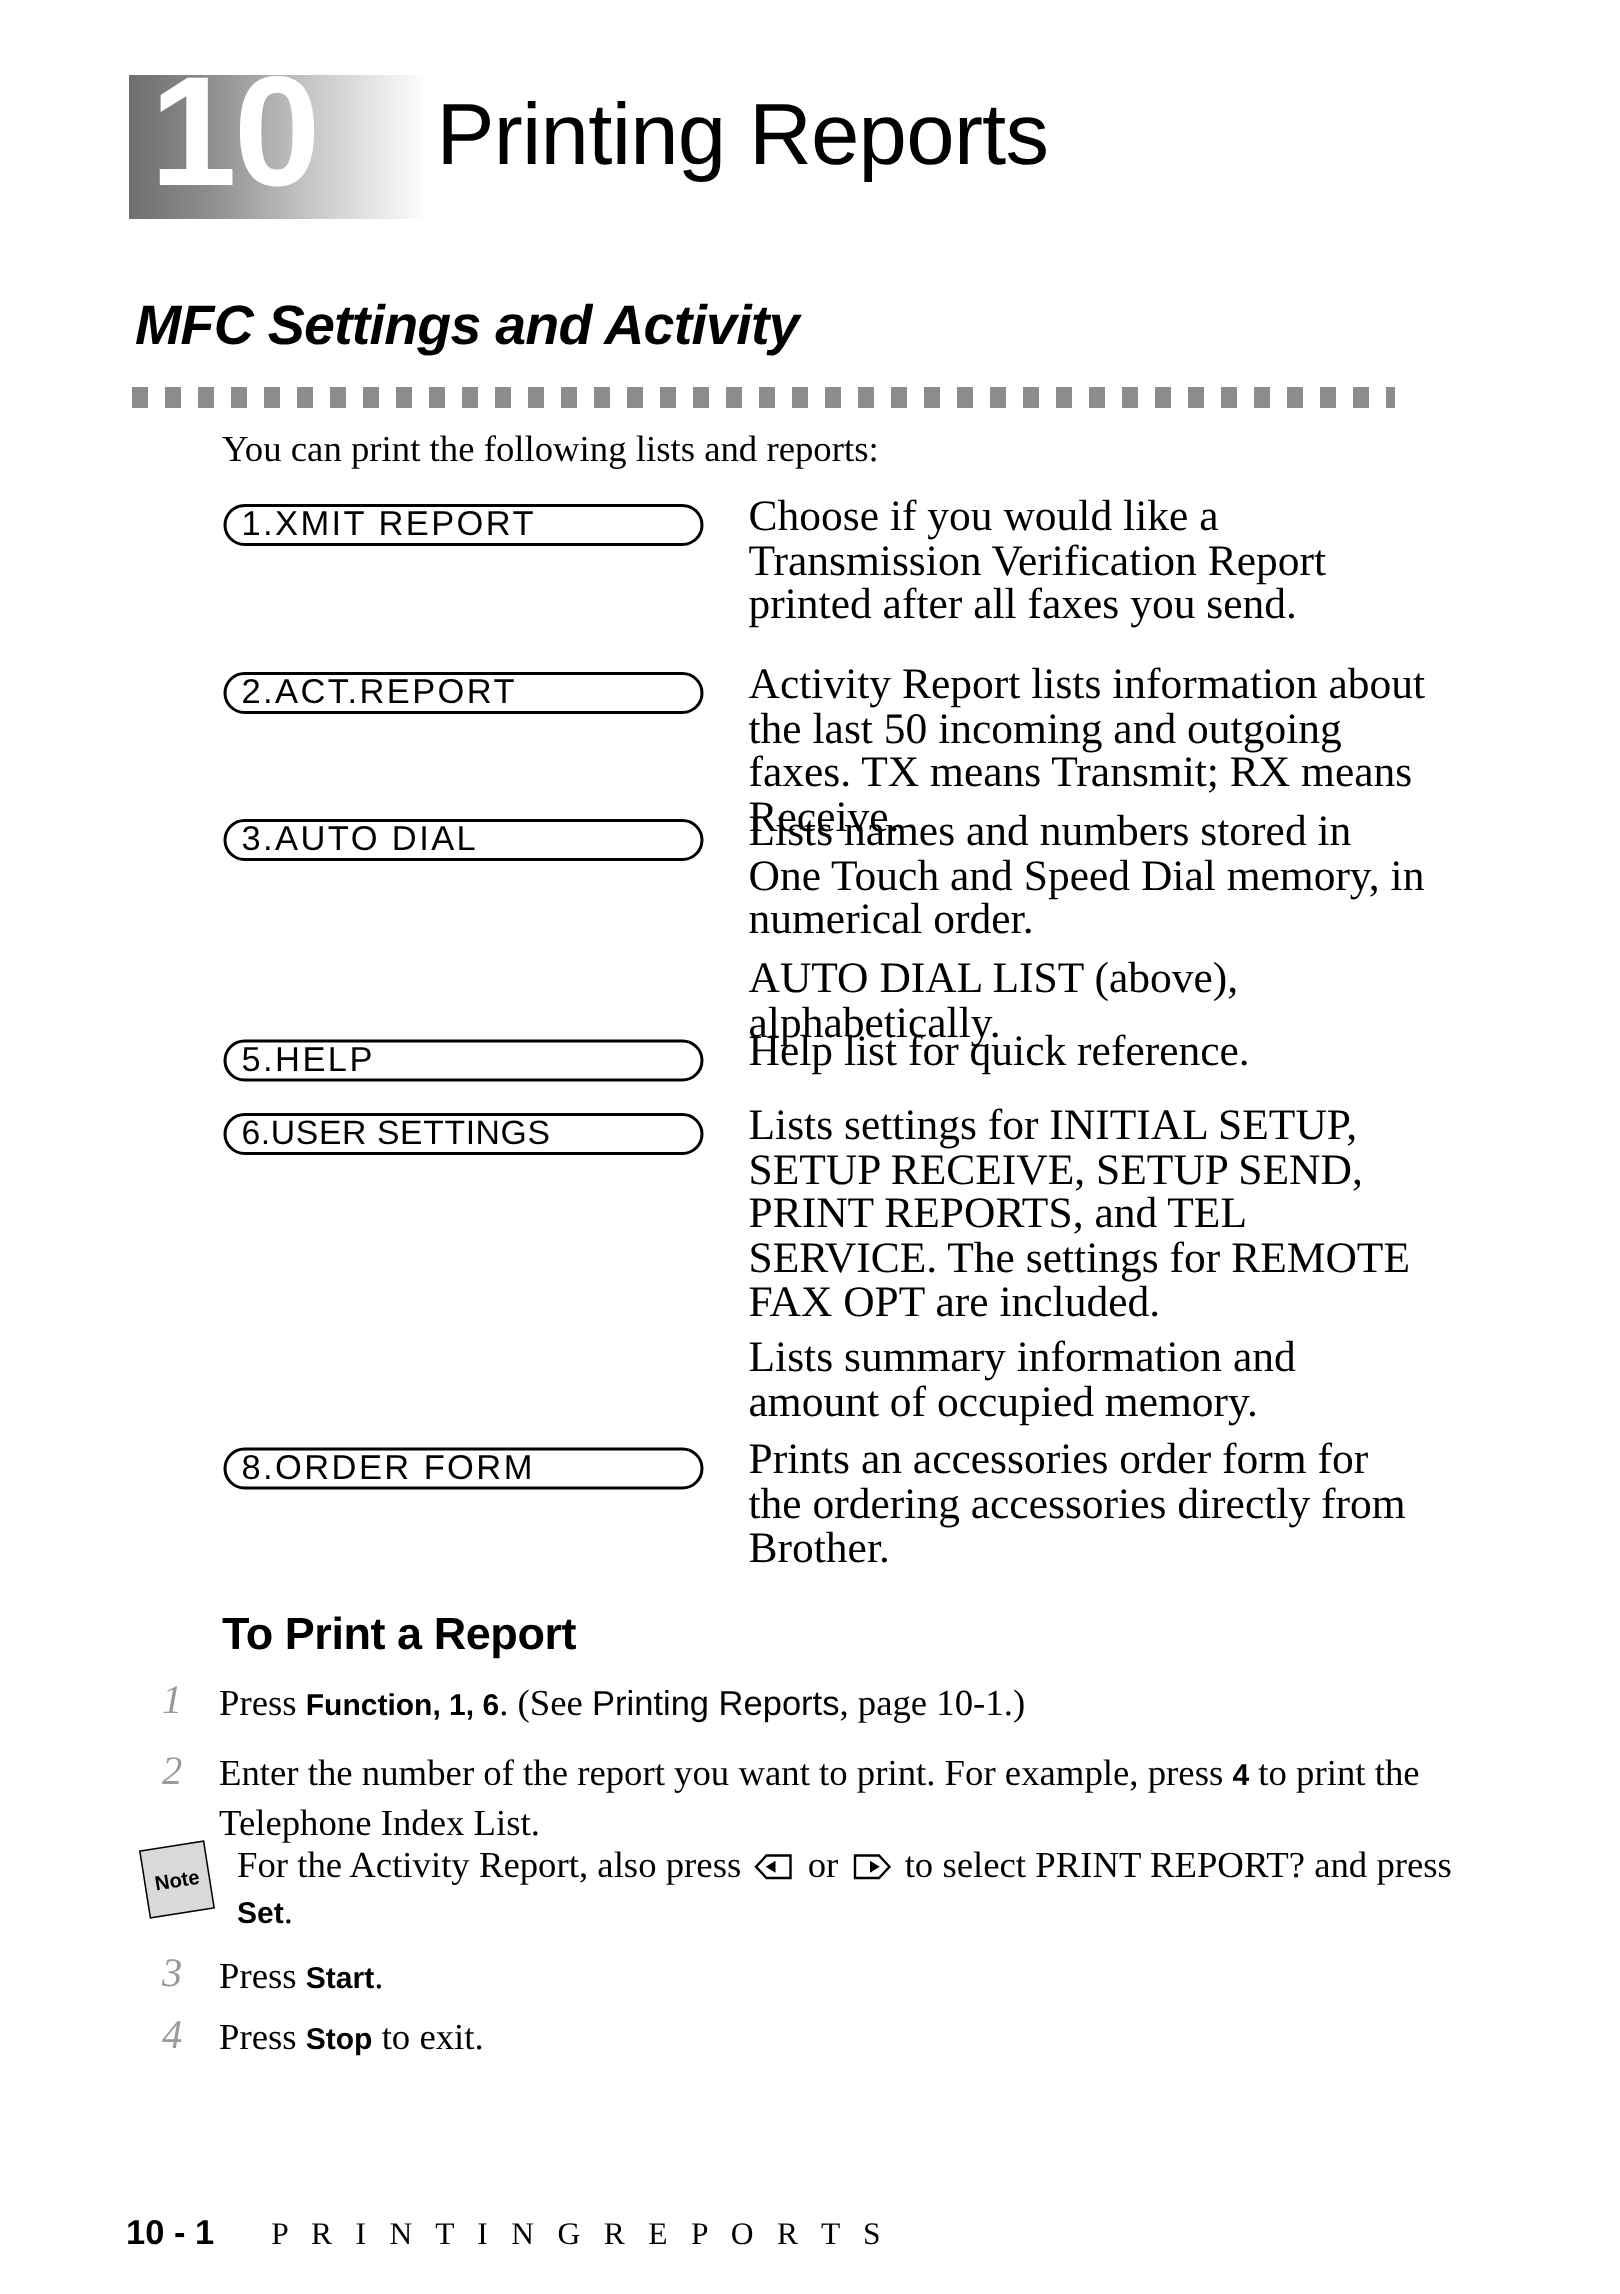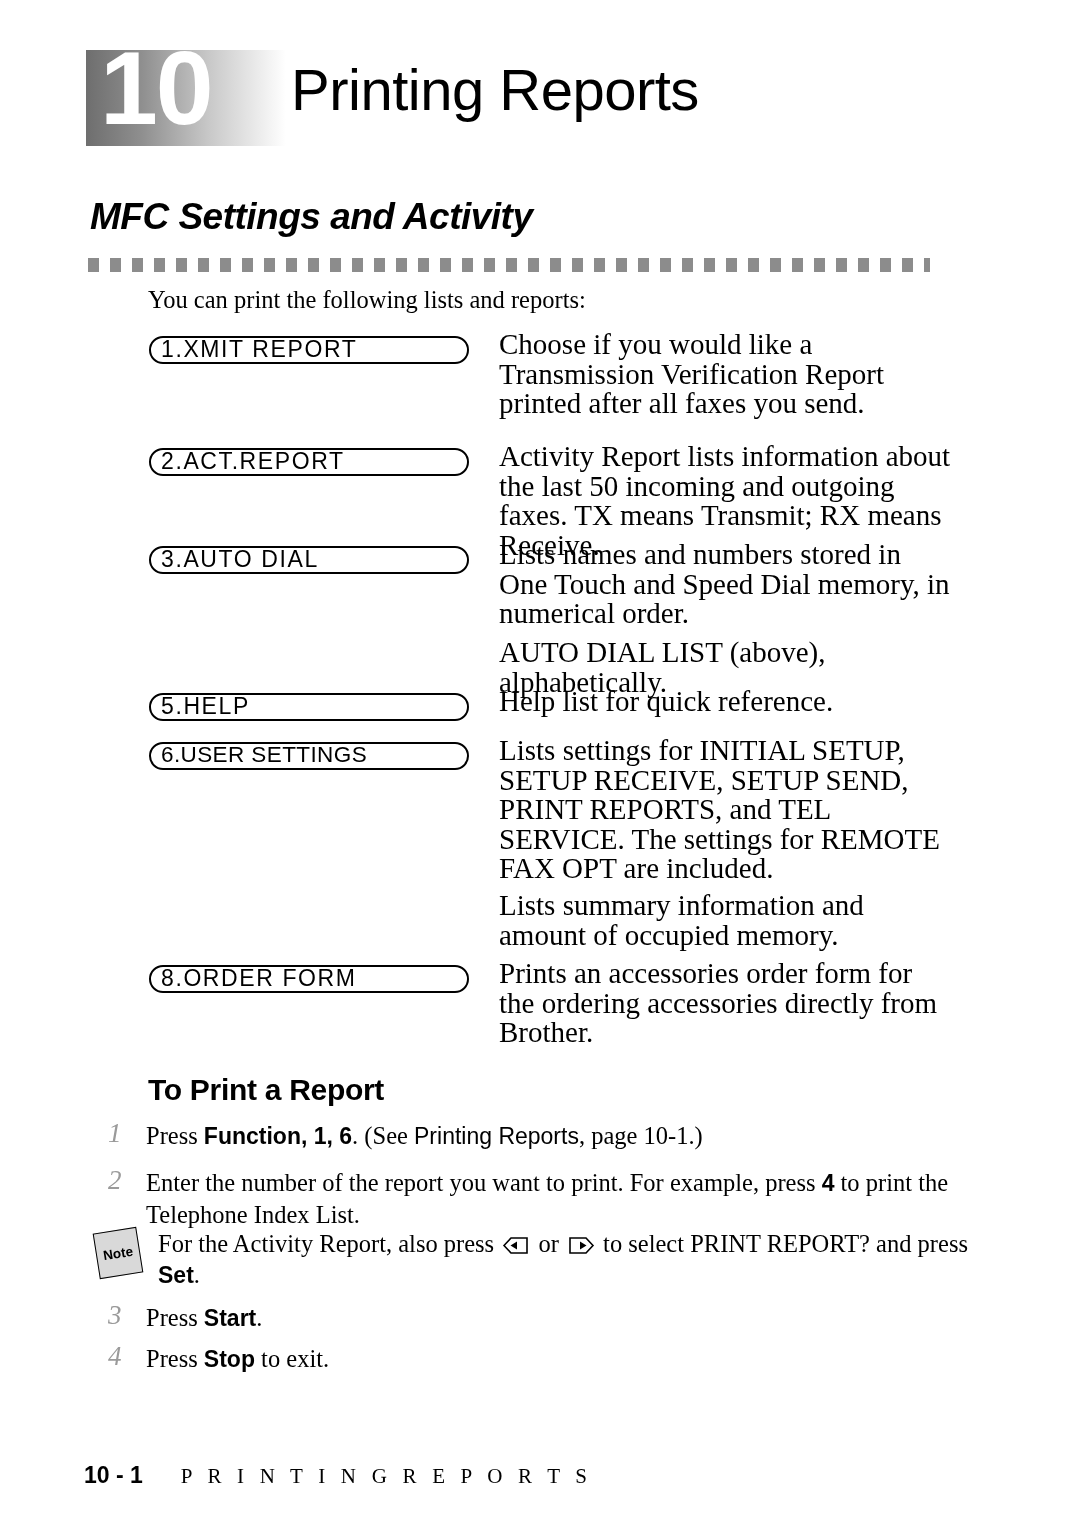--- a/index.html
+++ b/index.html
@@ -166,21 +166,21 @@
     position: absolute;
     left: 38px;
     top: 2px;
     width: 822px;
     font-size: 24.5px;
     line-height: 31px;
   }
   .b-sans {
     font-family: "Liberation Sans", sans-serif;
     font-weight: bold;
-    font-size: 23px;
+    font-size: 20px;
   }
   .sans {
     font-family: "Liberation Sans", sans-serif;
     font-size: 23px;
   }
 
   
   .note-block {
     position: absolute;
     left: 96px;
@@ -235,20 +235,21 @@
     left: 84px;
     top: 1462px;
     display: flex;
     align-items: baseline;
   }
   .footer-page {
     font-family: "Liberation Sans", sans-serif;
     font-size: 23px;
     font-weight: bold;
     letter-spacing: 0px;
+    margin-top: 13px;
   }
   .footer-title {
     margin-left: 38px;
     font-family: "Liberation Serif", serif;
     font-size: 21px;
     letter-spacing: 5.2px;
   }
 </style>
 </head>
 <body>

